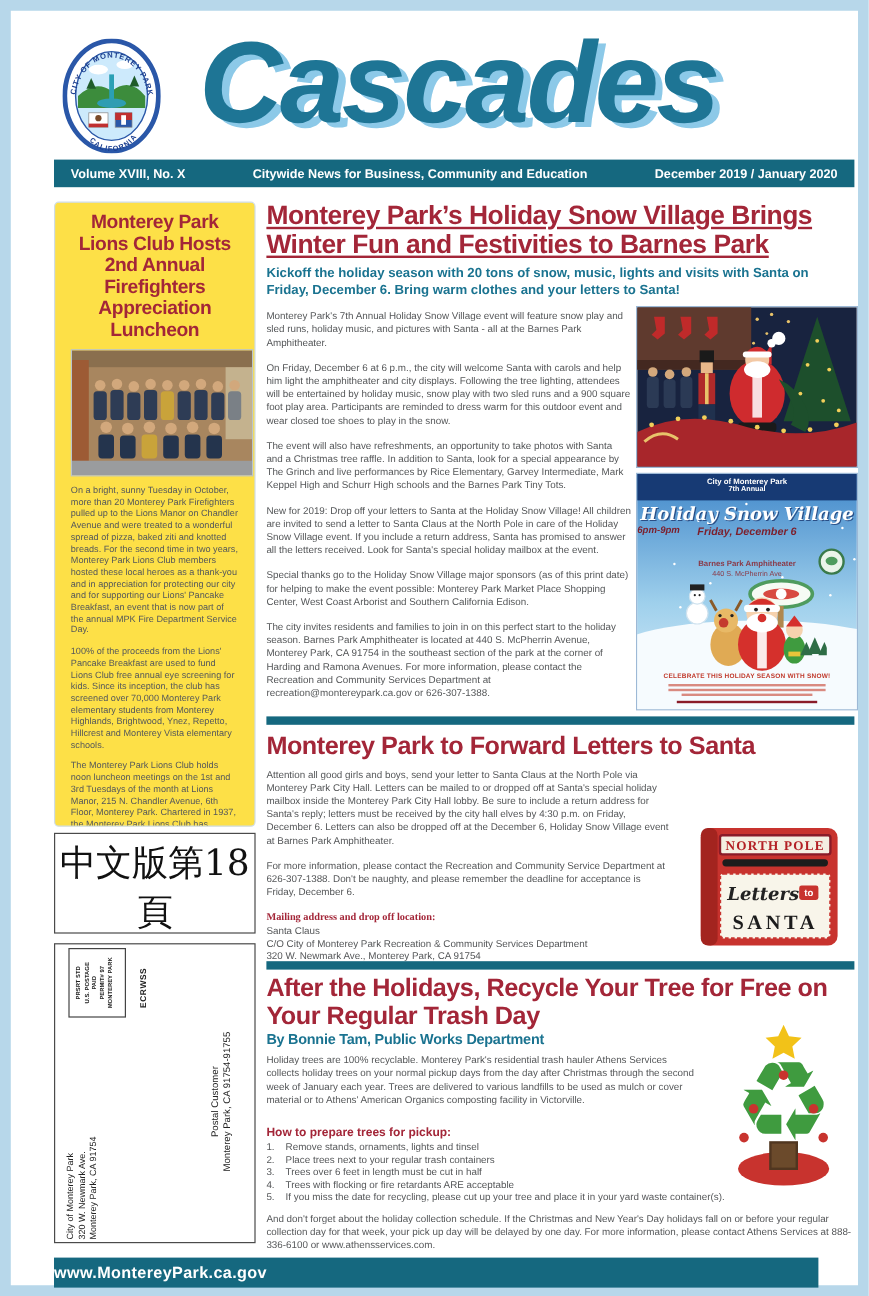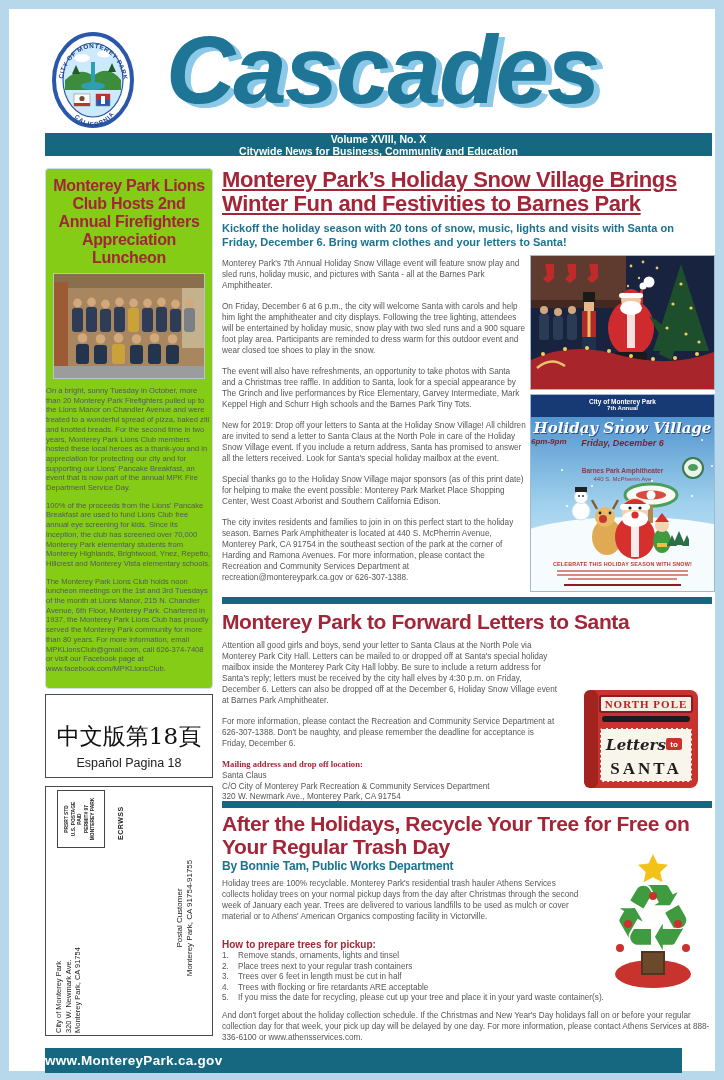--- a/index.html
+++ b/index.html
@@ -6,34 +6,34 @@
   .page{position:relative;width:724px;height:1080px;background:#ffffff;margin:0 auto;overflow:hidden;
         box-shadow:inset 0 0 0 9px #b7d7ea;}
 
   
   #seal{position:absolute;left:52px;top:32px;width:82px;height:96px;}
   #title{position:absolute;left:166px;top:18px;width:540px;font-size:96px;line-height:104px;
          font-weight:700;font-style:italic;color:#1e7595;letter-spacing:-2px;
          text-shadow:6px 4px 0 #8cc9e8;}
   #issuebar{position:absolute;left:45px;top:133px;width:667px;height:23px;background:#15687f;
             color:#fff;display:flex;align-items:center;justify-content:space-between;
-            padding:0 14px;box-sizing:border-box;font-size:10.5px;font-weight:700;flex-direction:column;}
+            padding:0 14px;box-sizing:border-box;font-size:10.5px;font-weight:700;}
 
   
-  #lions{position:absolute;left:45px;top:168px;width:168px;height:521px;background:#84cc16;
-         border:1px solid #cfdde8;border-radius:4px;box-sizing:border-box;padding:8px 0;overflow:hidden;}
+  #lions{position:absolute;left:45px;top:168px;width:168px;height:521px;background:#fde047;
+         border:1px solid #cfdde8;border-radius:4px;box-sizing:border-box;padding:8px 13px;overflow:hidden;}
   #lions h2{margin:0 0 6px 0;text-align:center;color:#a32638;font-size:16px;line-height:18px;
             font-weight:700;letter-spacing:-0.3px;}
   #lions p{margin:0 0 8px 0;font-size:7.6px;line-height:9.7px;color:#55585a;}
   #ffphoto{display:block;margin:2px auto 7px auto;border:1px solid #b9c4cc;}
 
   
   #langbox{position:absolute;left:45px;top:694px;width:168px;height:84px;border:1.5px solid #4a4a4a;
            box-sizing:border-box;text-align:center;background:#fff;}
-  #langbox .zh{margin-top:26px;font-family:"DejaVu Serif","Liberation Serif",serif;font-size:23px;color:#111;}
+  #langbox .zh{margin-top:4px;font-family:"DejaVu Serif","Liberation Serif",serif;font-size:30px;color:#111;}
   #langbox .es{margin-top:4px;font-size:12.5px;color:#222;}
 
   
   #mailpanel{position:absolute;left:45px;top:786px;width:168px;height:250px;border:1.5px solid #4a4a4a;
              box-sizing:border-box;background:#fff;}
   .rot{position:absolute;transform:rotate(-90deg);color:#222;}
   #permitbox{left:6px;top:8px;width:58px;height:48px;border:1px solid #444;text-align:center;
              font-size:4.9px;line-height:6.6px;font-weight:700;padding-top:6px;box-sizing:border-box;}
   #ecrwss{left:52px;top:22px;width:50px;height:12px;font-size:7px;font-weight:700;letter-spacing:.5px;}
   #postalcust{left:64px;top:120px;width:152px;height:22px;font-size:8px;line-height:10px;text-align:center;}

